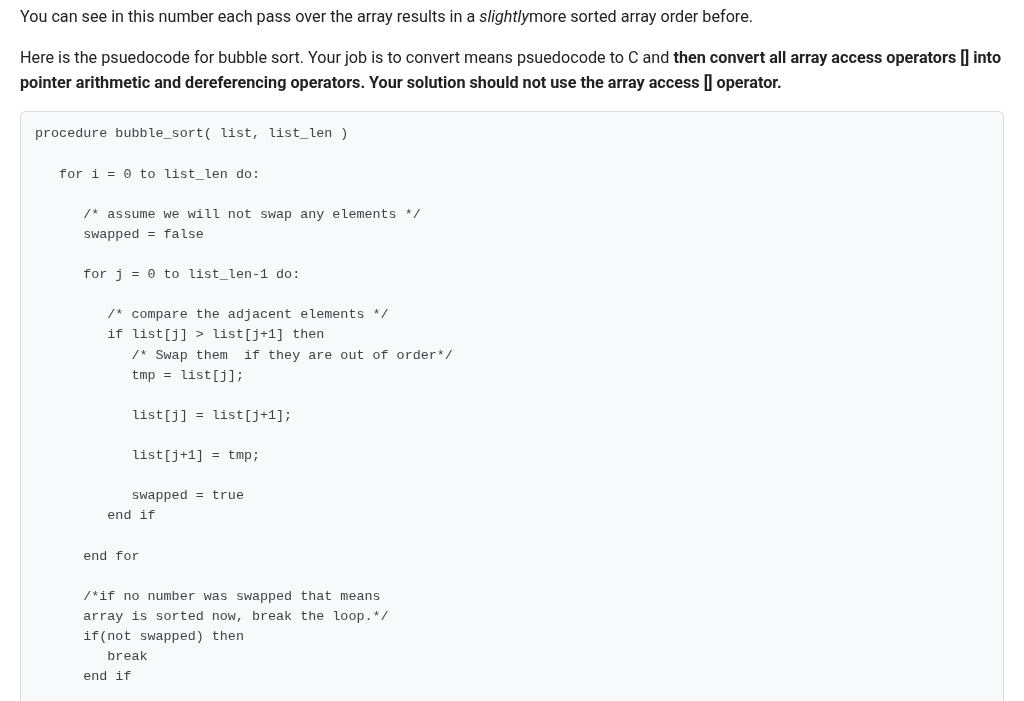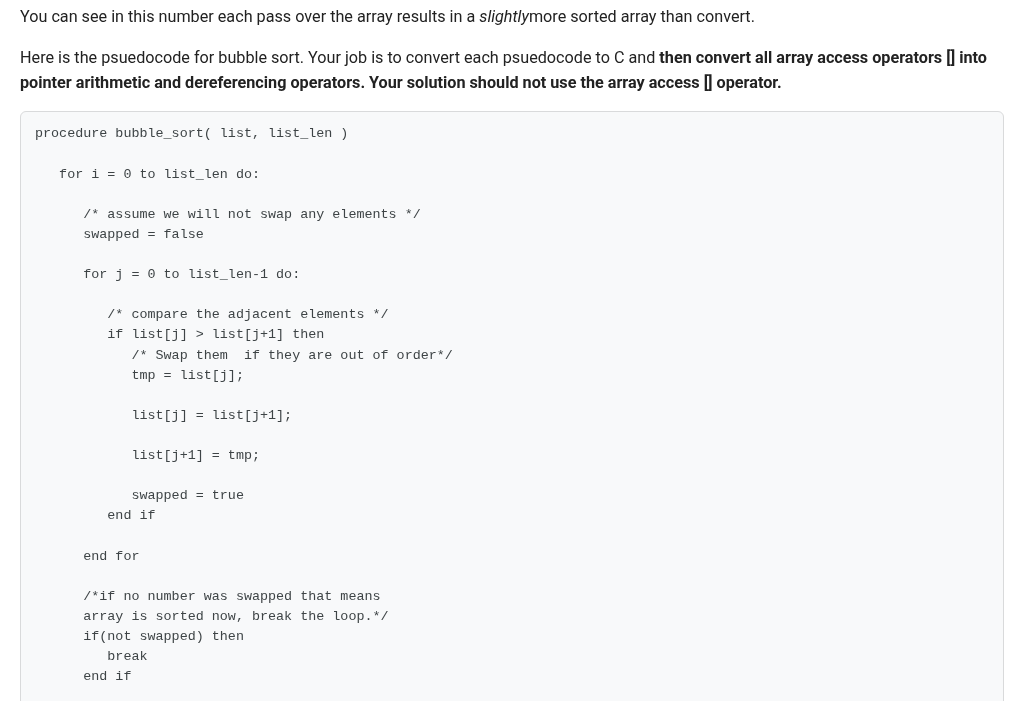--- a/index.html
+++ b/index.html
@@ -40,25 +40,25 @@
     overflow-x: auto;
     margin: 0 0 16px 0;
   }
 </style>
 </head>
 <body>
 
 <div class="page">
 
   <p>
-    <span>You can see in this number each pass over the array results in a </span><em>slightly</em><span>more sorted array than convert.</span>
+    <span>You can see in this number each pass over the array results in a </span><em>slightly</em><span>more sorted array order before.</span>
   </p>
 
   <p>
-    <span>Here is the psuedocode for bubble sort. Your job is to convert each psuedocode to C and </span><strong>then convert all array access operators [] into pointer arithmetic and dereferencing operators. Your solution should not use the array access [] operator.</strong>
+    <span>Here is the psuedocode for bubble sort. Your job is to convert means psuedocode to C and </span><strong>then convert all array access operators [] into pointer arithmetic and dereferencing operators. Your solution should not use the array access [] operator.</strong>
   </p>
 
   <pre class="codeblock">procedure bubble_sort( list, list_len )
 
    for i = 0 to list_len do:
 
       /* assume we will not swap any elements */
       swapped = false
 
       for j = 0 to list_len-1 do:

